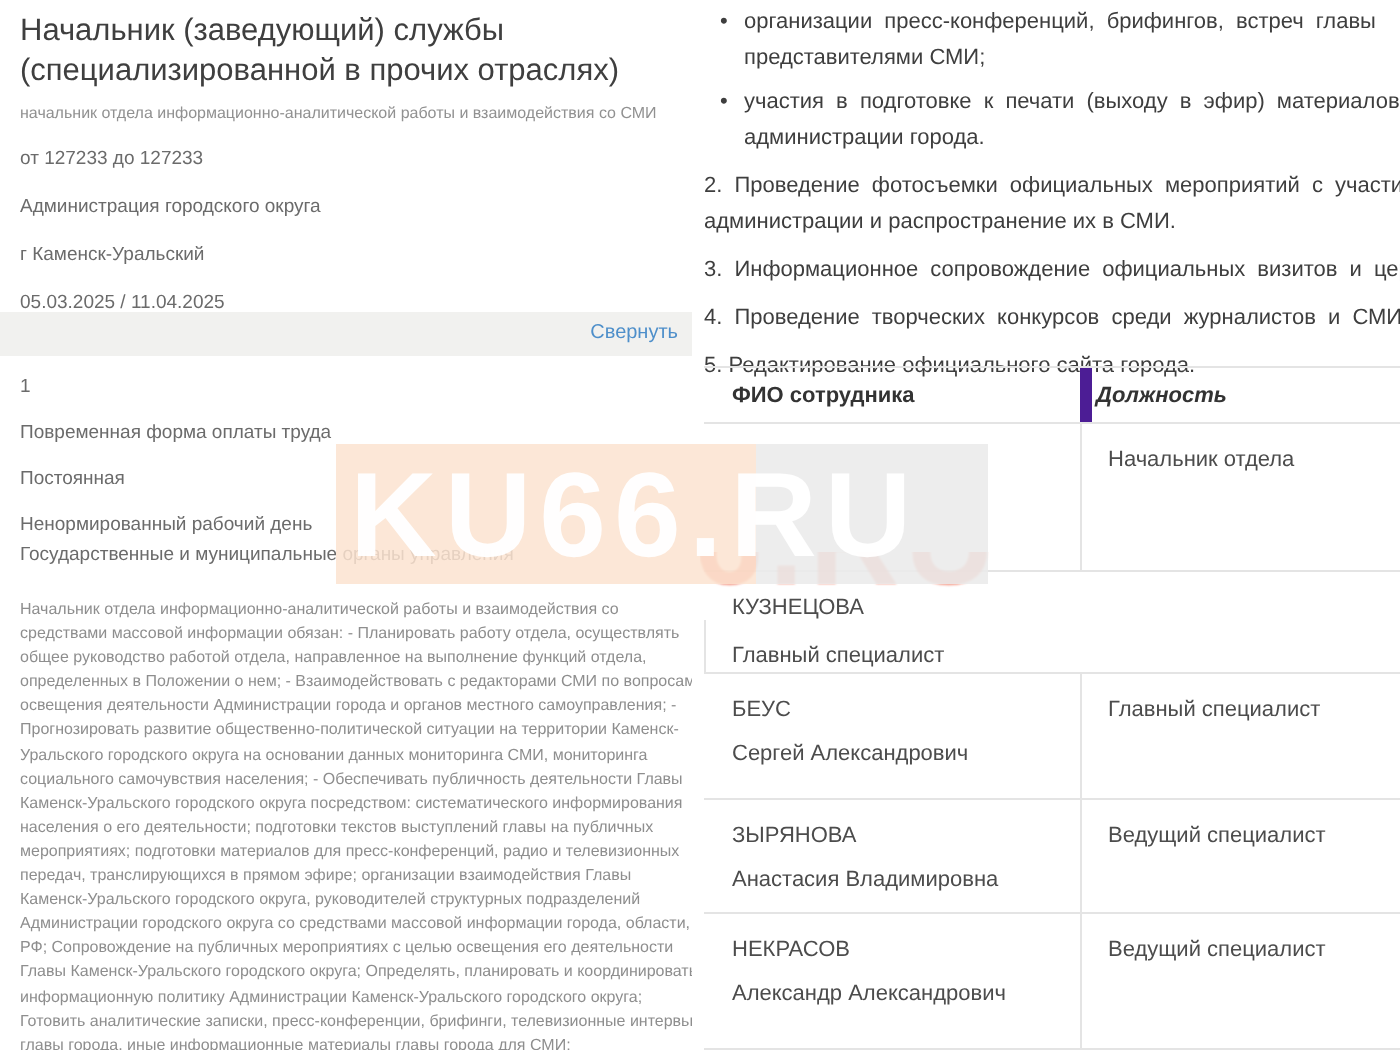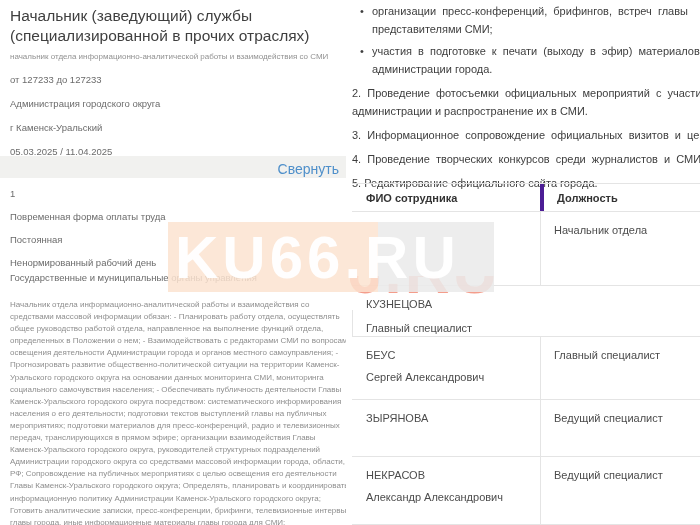--- a/index.html
+++ b/index.html
@@ -5,40 +5,40 @@
   html,body{margin:0;padding:0;background:#fff;}
   .page{position:relative;width:700px;height:525px;overflow:hidden;background:#ffffff;
         font-family:"Liberation Sans",sans-serif;}
   
   .left-col{position:absolute;left:0;top:0;width:346px;height:376px;}
   .title{position:absolute;left:10px;top:6px;width:332px;font-size:15.5px;line-height:19.5px;color:#3f3f3f;}
   .subtitle{position:absolute;left:10px;top:52px;width:330px;font-size:8px;color:#919191;white-space:nowrap;}
   .fld{position:absolute;left:10px;font-size:9.5px;color:#6b6b6b;white-space:nowrap;}
   .fld-salary{top:74px;} .fld-employer{top:98px;} .fld-city{top:122px;} .fld-dates{top:146px;}
   .collapse-bar{position:absolute;left:0;top:156px;width:346px;height:22px;background:#f1f1ef;}
-  .collapse-link{position:absolute;right:7px;top:5px;font-size:14px;color:#4e8fca;text-decoration:none;cursor:pointer;}
+  .collapse-link{position:absolute;right:7px;top:5px;font-size:10px;color:#4e8fca;text-decoration:none;cursor:pointer;}
   .fld-count{top:188px;} .fld-payform{top:211px;} .fld-employment{top:234px;}
   .fld-schedule{top:257px;} .fld-industry{top:272px;}
   .desc{position:absolute;left:10px;top:299px;width:336px;}
   .desc-line{font-size:8px;line-height:12.1px;color:#8e8e8e;white-space:nowrap;overflow:hidden;}
   
   .right-col{position:absolute;left:352px;top:0;width:348px;height:525px;overflow:hidden;}
   .items{position:absolute;left:0;top:2px;width:400px;}
   .item{position:relative;margin-bottom:4px;}
   .item.bulleted{padding-left:20px;}
   .item.numbered{margin-top:6px;}
   .bullet{position:absolute;left:8px;top:0;font-size:11px;color:#3e3e3e;line-height:18px;}
   .rline{font-size:11px;line-height:18px;color:#3e3e3e;white-space:nowrap;}
   .rline.j{word-spacing:3px;}
   
   .emp-table{position:absolute;left:0;top:183px;width:348px;}
   .thead{display:flex;height:29px;border-top:1px solid #e4e4e4;border-bottom:1px solid #e4e4e4;box-sizing:border-box;}
   .th{font-size:11px;font-weight:bold;color:#333333;padding-top:8px;box-sizing:border-box;}
   .th1{width:188px;padding-left:14px;}
-  .th2{flex:1;border-left:4px solid #4c1d95;padding-left:13px;}
+  .th2{flex:1;border-left:6px solid #4c1d95;padding-left:2px;font-style:italic;}
   .trow{display:flex;border-bottom:1px solid #e4e4e4;box-sizing:border-box;}
   .trow:nth-child(1){height:74px;} .trow:nth-child(2){height:51px;flex-direction:column;}
   .trow:nth-child(3){height:63px;} .trow:nth-child(4){height:57px;}
   .trow:nth-child(5){height:68px;}
   .td1{width:188px;padding:12px 0 0 14px;box-sizing:border-box;}
   .td2{flex:1;border-left:1px solid #e4e4e4;padding:12px 0 0 13px;box-sizing:border-box;font-size:11px;color:#4c4c4c;}
   .surname{font-size:11px;color:#4c4c4c;}
   .given{font-size:11px;color:#4c4c4c;margin-top:10px;}
   
   .wm-red-clip{position:absolute;left:350px;top:276px;width:216px;height:26px;overflow:hidden;z-index:4;pointer-events:none;}
@@ -138,20 +138,21 @@
           <div class="trow">
             <div class="td1">
               <div class="surname">БЕУС</div>
               <div class="given">Сергей Александрович</div>
             </div>
             <div class="td2">Главный специалист</div>
           </div>
           <div class="trow">
             <div class="td1">
               <div class="surname">ЗЫРЯНОВА</div>
+              <div class="given">Анастасия Владимировна</div>
             </div>
             <div class="td2">Ведущий специалист</div>
           </div>
           <div class="trow">
             <div class="td1">
               <div class="surname">НЕКРАСОВ</div>
               <div class="given">Александр Александрович</div>
             </div>
             <div class="td2">Ведущий специалист</div>
           </div>

